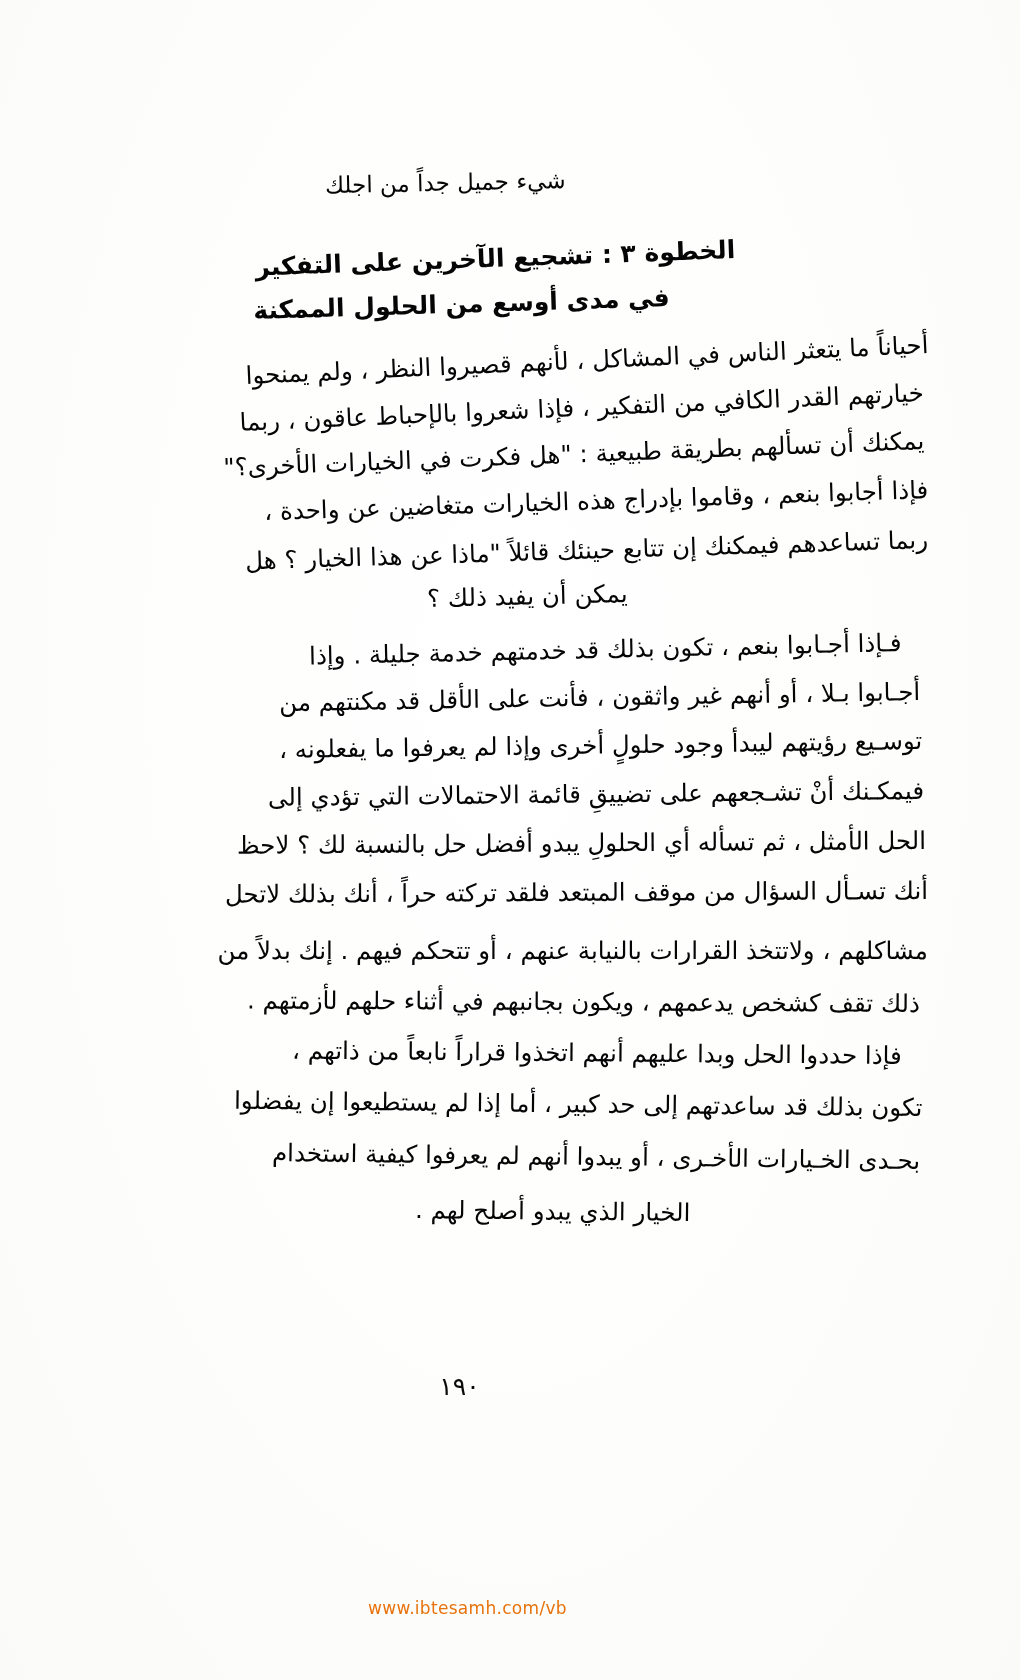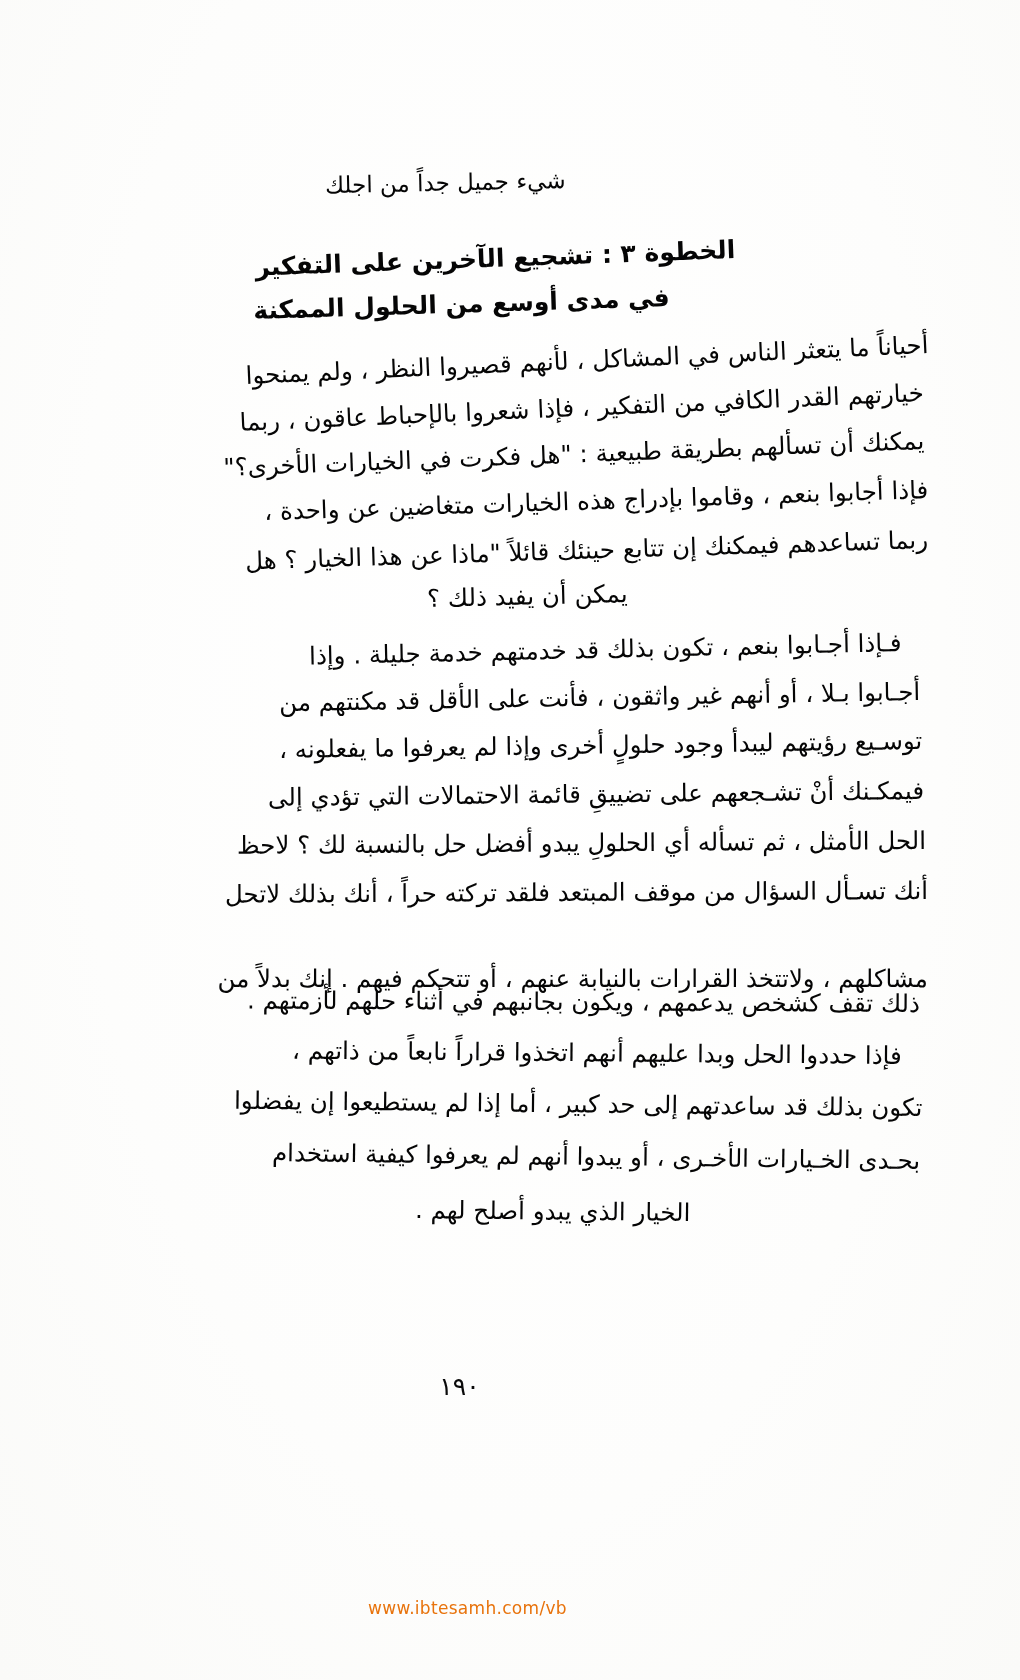--- a/index.html
+++ b/index.html
@@ -131,21 +131,21 @@
         <div class="block body-line" style="top: 428px; right: 96px; font-size: 24.5px; transform: rotate(-2.2deg); transform-origin: right center;">يمكنك أن تسألهم بطريقة طبيعية : "هل فكرت في الخيارات الأخرى؟"</div>
         <div class="block body-line" style="top: 477px; right: 92px; font-size: 24.5px; transform: rotate(-1.9deg); transform-origin: right center;">فإذا أجابوا بنعم ، وقاموا بإدراج هذه الخيارات متغاضين عن  واحدة ،</div>
         <div class="block body-line" style="top: 527px; right: 92px; font-size: 24.5px; transform: rotate(-1.8deg); transform-origin: right center;">ربما تساعدهم فيمكنك إن تتابع حينئك قائلاً "ماذا عن هذا الخيار ؟ هل</div>
         <div class="block body-line" style="top: 581px; right: 392px; font-size: 24.5px; transform: rotate(-1.4deg); transform-origin: right center;">يمكن أن يفيد ذلك ؟</div>
         <div class="block body-line" style="top: 630px; right: 118px; font-size: 24.5px; transform: rotate(-1.3deg); transform-origin: right center;">فـإذا أجـابوا بنعم ، تكون بذلك قد خدمتهم خدمة جليلة .  وإذا</div>
         <div class="block body-line" style="top: 679px; right: 100px; font-size: 24.5px; transform: rotate(-1deg); transform-origin: right center;">أجـابوا بـلا ، أو أنهم غير واثقون ، فأنت على الأقل قد مكنتهم من</div>
         <div class="block body-line" style="top: 728px; right: 98px; font-size: 24.5px; transform: rotate(-0.8deg); transform-origin: right center;">توسـيع رؤيتهم ليبدأ وجود حلولٍ أخرى وإذا لم يعرفوا ما يفعلونه ،</div>
         <div class="block body-line" style="top: 778px; right: 96px; font-size: 24.5px; transform: rotate(-0.6deg); transform-origin: right center;">فيمكـنك أنْ تشـجعهم على تضييقِ قائمة الاحتمالات التي تؤدي إلى</div>
         <div class="block body-line" style="top: 828px; right: 94px; font-size: 24.5px; transform: rotate(-0.4deg); transform-origin: right center;">الحل الأمثل ، ثم تسأله أي الحلولِ يبدو أفضل حل بالنسبة لك ؟ لاحظ</div>
         <div class="block body-line" style="top: 878px; right: 92px; font-size: 24.5px; transform: rotate(-0.3deg); transform-origin: right center;">أنك تسـأل السؤال من موقف المبتعد فلقد تركته حراً ، أنك بذلك لاتحل</div>
-        <div class="block body-line" style="top: 966px; right: 92px; font-size: 24.5px; transform: rotate(0deg); transform-origin: right center;">مشاكلهم ، ولاتتخذ القرارات بالنيابة عنهم ، أو تتحكم فيهم .  إنك بدلاً من</div>
+        <div class="block body-line" style="top: 938px; right: 92px; font-size: 24.5px; transform: rotate(0deg); transform-origin: right center;">مشاكلهم ، ولاتتخذ القرارات بالنيابة عنهم ، أو تتحكم فيهم .  إنك بدلاً من</div>
         <div class="block body-line" style="top: 991px; right: 100px; font-size: 24.5px; transform: rotate(0.3deg); transform-origin: right center;">ذلك تقف كشخص يدعمهم ، ويكون بجانبهم في أثناء حلهم لأزمتهم .</div>
         <div class="block body-line" style="top: 1043px; right: 118px; font-size: 24.5px; transform: rotate(0.5deg); transform-origin: right center;">فإذا حددوا الحل وبدا عليهم أنهم اتخذوا قراراً نابعاً من ذاتهم ،</div>
         <div class="block body-line" style="top: 1095px; right: 98px; font-size: 24.5px; transform: rotate(0.6deg); transform-origin: right center;">تكون بذلك قد ساعدتهم إلى حد كبير  ، أما إذا لم يستطيعوا إن يفضلوا</div>
         <div class="block body-line" style="top: 1148px; right: 100px; font-size: 24.5px; transform: rotate(0.7deg); transform-origin: right center;">بحـدى الخـيارات الأخـرى ، أو يبدوا أنهم لم يعرفوا كيفية استخدام</div>
         <div class="block body-line" style="top: 1200px; right: 330px; font-size: 24.5px; transform: rotate(0.6deg); transform-origin: right center;">الخيار  الذي يبدو أصلح لهم .</div>
       </div>
 
   </div>
 
   <div class="page-number">١٩٠</div>

